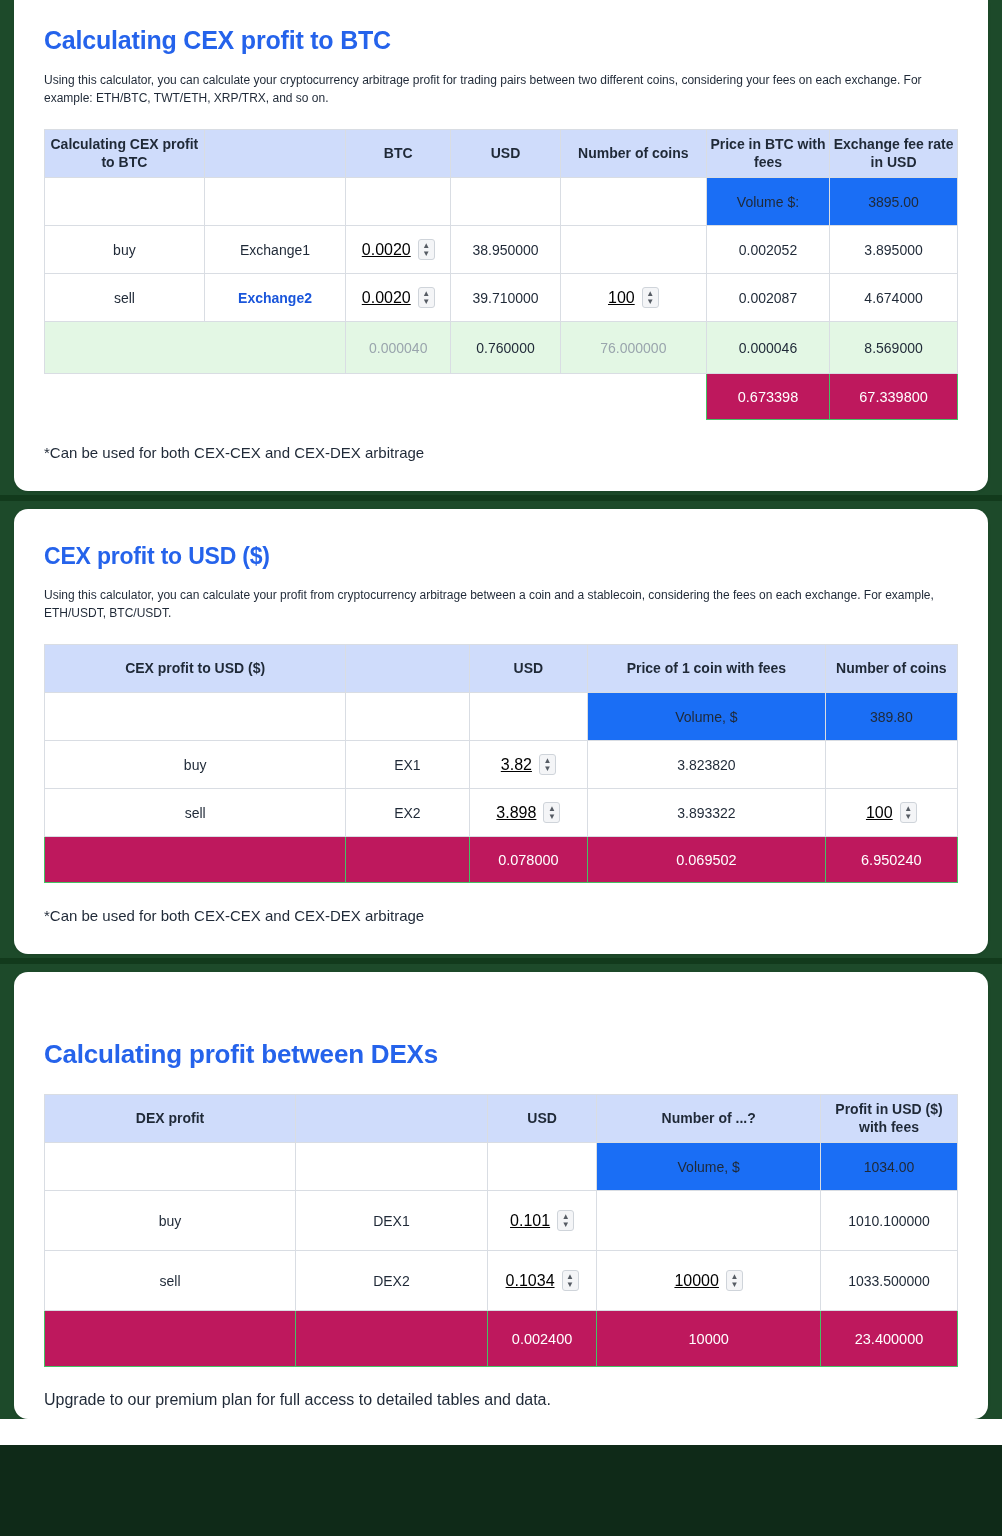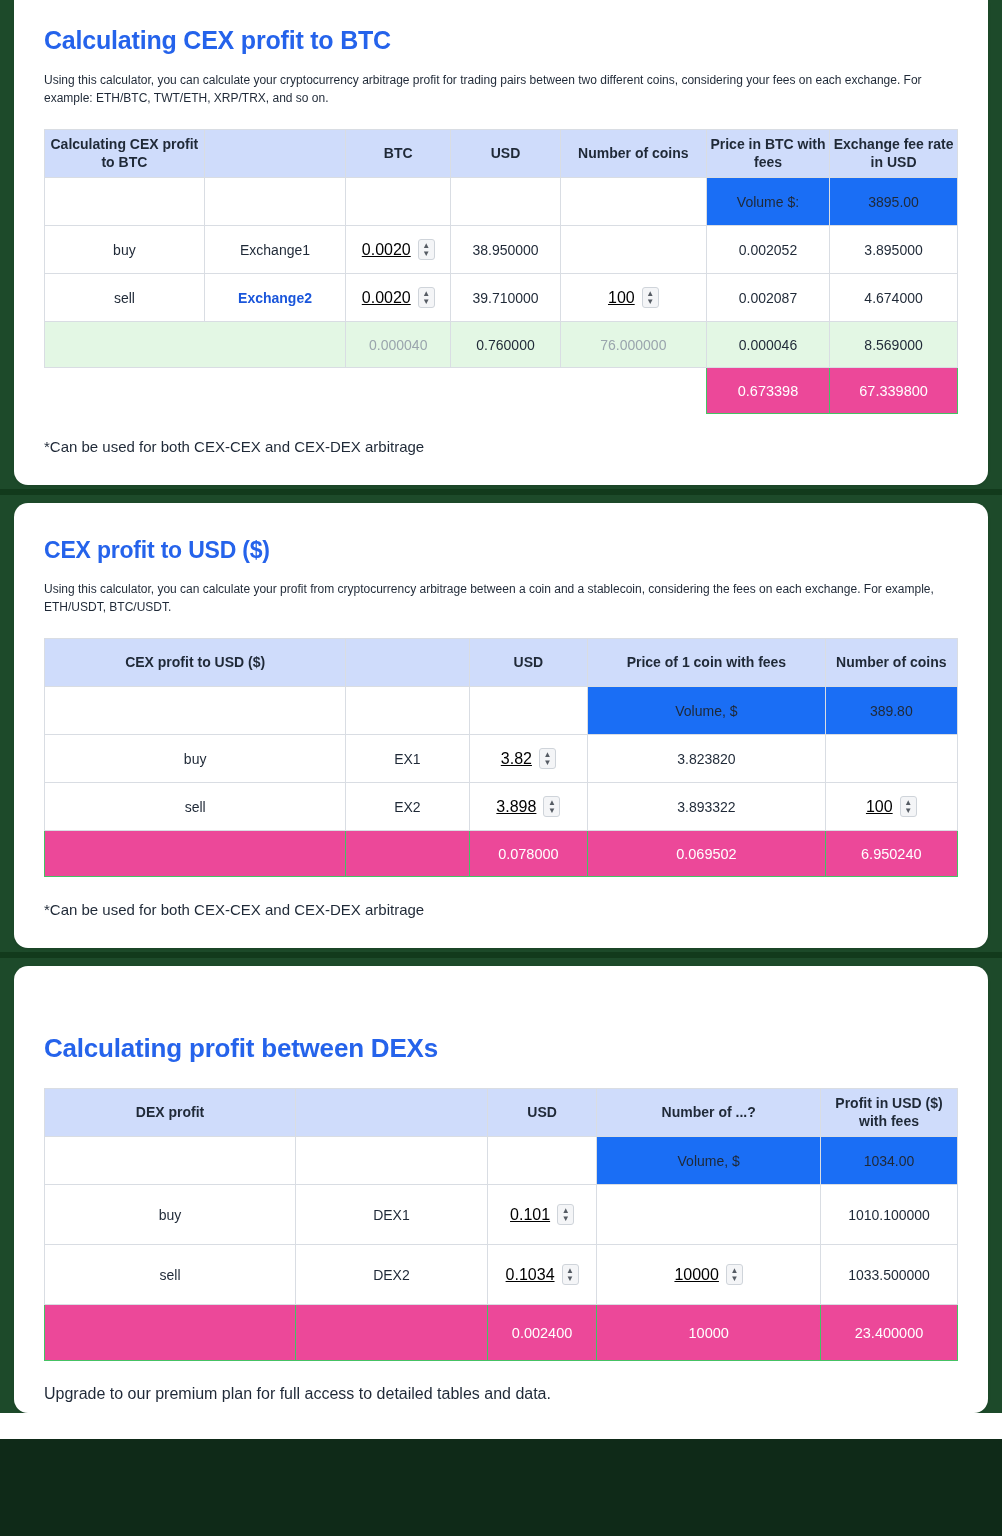--- a/index.html
+++ b/index.html
@@ -121,25 +121,25 @@
     justify-content: center;
     line-height: 0.7;
     font-size: 8px;
     color: #555b63;
     cursor: pointer;
   }
   .spin-btn span { display: block; line-height: 8px; }
 
   tr.result-light td {
     background: #e3f7e4;
-    height: 46px;
+    height: 52px;
   }
   tr.result-light td.muted { color: #9aa5ad; }
   tr.result-green td {
-    background: #ec4899;
+    background: #be185d;
     color: #ffffff;
     height: 46px;
     border-color: #45c264;
     font-size: 14.5px;
   }
   tr.result-green td.empty { background: transparent; border: none; }
   tr.result-light td.empty { background: #e3f7e4; }
 
   .card3 .card-title { font-size: 26px; }
   .bottom-bar {

